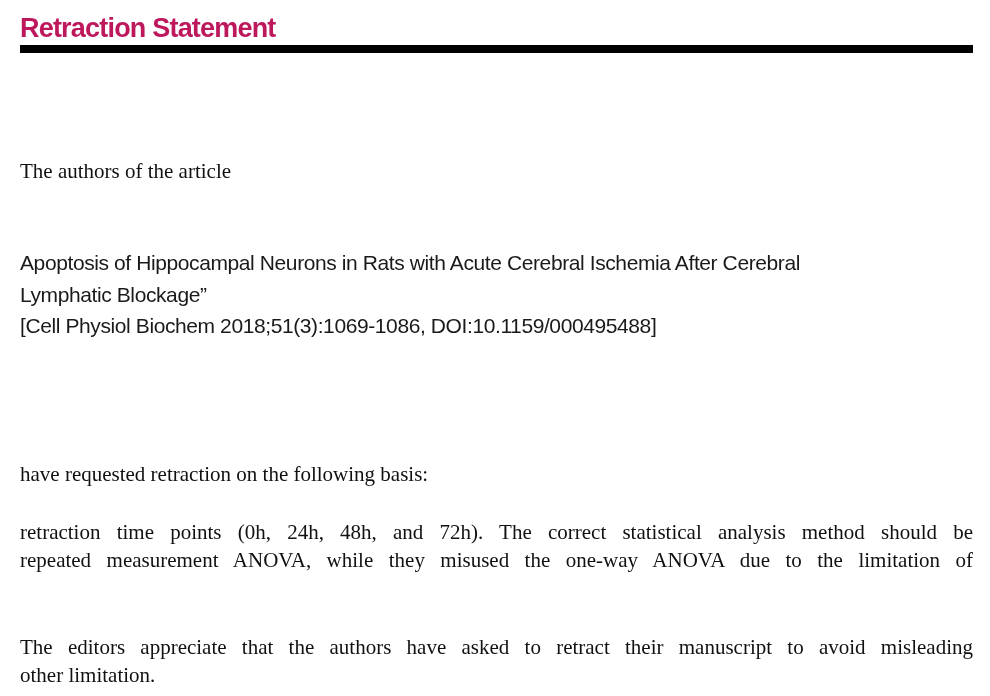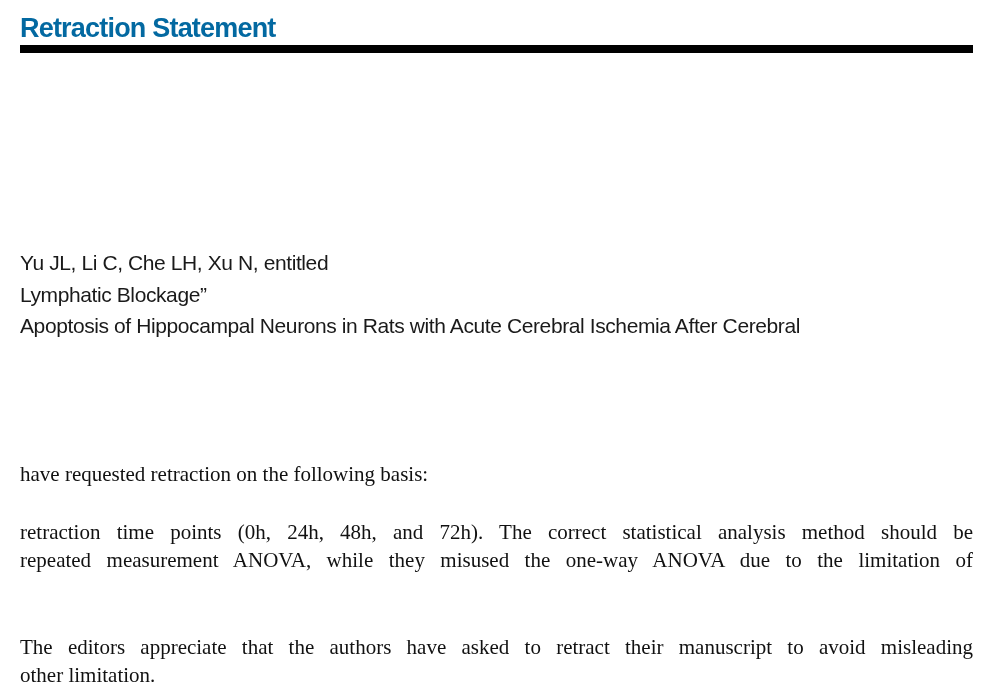--- a/index.html
+++ b/index.html
@@ -16,21 +16,21 @@
   }
   .heading {
     position: absolute;
     top: 13px;
     left: 20px;
     margin: 0;
     font-family: "Liberation Sans", "DejaVu Sans", sans-serif;
     font-weight: 700;
     font-size: 27px;
     letter-spacing: -0.8px;
-    color: #0369a1;
+    color: #be185d;
     white-space: nowrap;
   }
   .rule {
     position: absolute;
     top: 45px;
     left: 20px;
     width: 953px;
     height: 8px;
     background: #000000;
   }
@@ -83,25 +83,26 @@
 </style>
 </head>
 <body>
 
 <div class="page">
 
   <h1 class="heading">Retraction Statement</h1>
 
   <div class="rule"></div>
 
+  <p class="serif intro">The authors of the article</p>
 
   <div class="citation">
-    <div>Yu JL, Li C, Che LH, Xu N, entitled</div>
+    <div>Apoptosis of Hippocampal Neurons in Rats with Acute Cerebral Ischemia After Cerebral</div>
     <div>Lymphatic Blockage”</div>
-    <div>Apoptosis of Hippocampal Neurons in Rats with Acute Cerebral Ischemia After Cerebral</div>
+    <div>[Cell Physiol Biochem 2018;51(3):1069-1086, DOI:10.1159/000495488]</div>
   </div>
 
   <p class="serif basis">have requested retraction on the following basis:</p>
 
   <div class="serif para p1">
     <div class="jline">retraction time points (0h, 24h, 48h, and 72h). The correct statistical analysis method should be</div>
     <div class="jline">repeated measurement ANOVA, while they misused the one-way ANOVA due to the limitation of</div>
   </div>
 
   <div class="serif para p2">

